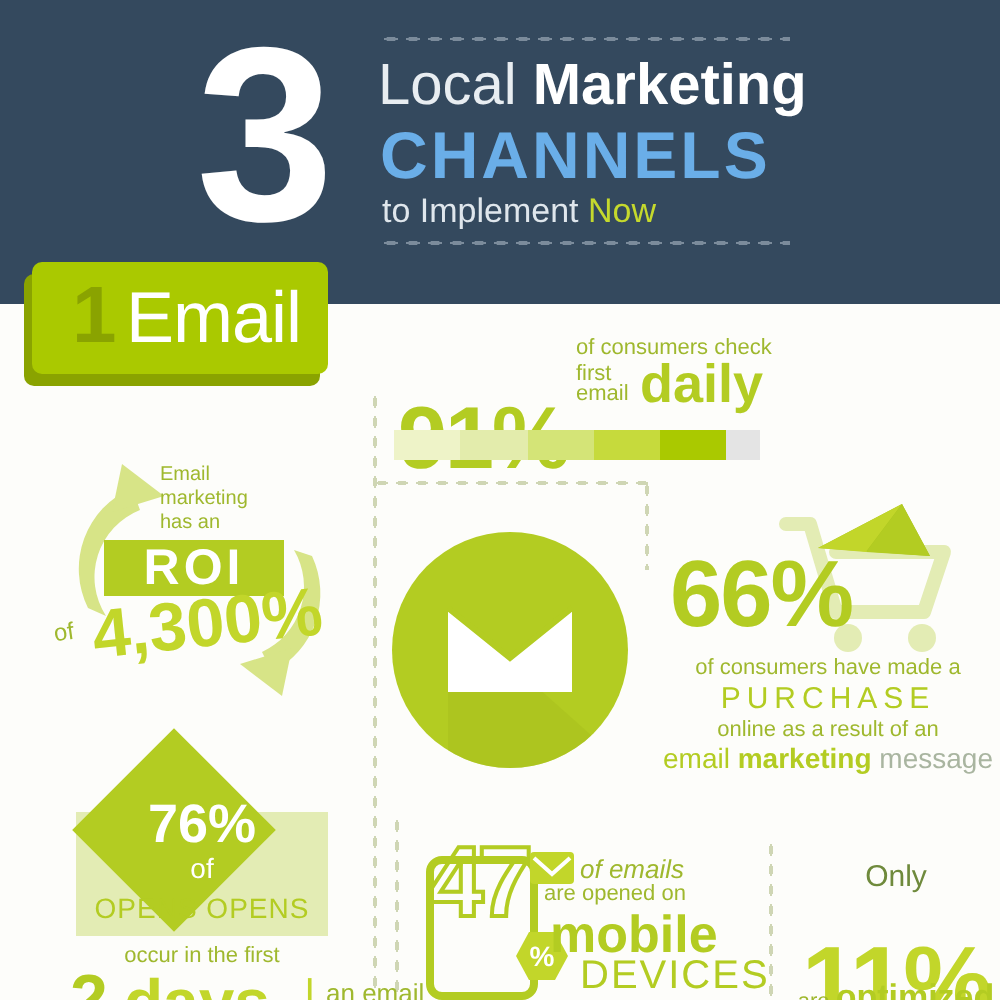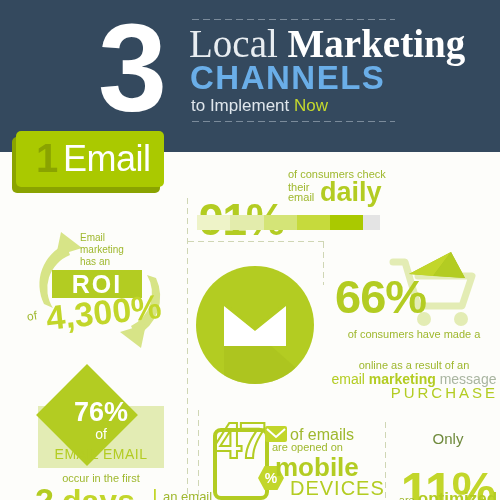--- a/index.html
+++ b/index.html
@@ -25,21 +25,21 @@
   .dots-top { left:190px; top:18px; width:205px; }
   .dots-bot { left:190px; top:120px; width:205px; }
 
   .big-three {
     position:absolute; left:98px; top:6px;
     font-size:124px; line-height:124px; font-weight:bold; color:#ffffff;
     letter-spacing:-4px;
   }
   .hd-line1 {
     position:absolute; left:189px; top:28px;
-    font-size:39px; line-height:31px; color:#e8edf1; white-space:nowrap;font-family:Liberation Serif, serif;
+    font-size:29px; line-height:31px; color:#e8edf1; white-space:nowrap;
   }
   .hd-line1 b { color:#ffffff; font-weight:bold; }
   .hd-line2 {
     position:absolute; left:190px; top:60px;
     font-size:33px; line-height:35px; font-weight:bold; color:#6aaee8;
     letter-spacing:1.5px; white-space:nowrap;
   }
   .hd-line3 {
     position:absolute; left:191px; top:96px;
     font-size:17px; line-height:19px; color:#dfe6ec; white-space:nowrap;
@@ -138,22 +138,22 @@
   }
 
   
   .stat66-num {
     position:absolute; left:335px; top:272px;
     font-size:47px; line-height:49px; font-weight:bold; color:#b3cc22;
     letter-spacing:-1px;
   }
   .c66-l1 { position:absolute; left:330px; top:328px; width:168px; text-align:center;
     font-size:11px; line-height:13px; color:#9fb82e; }
-  .c66-l2 { position:absolute; left:330px; top:341px; width:168px; text-align:right;
-    font-size:15px; line-height:17px; color:#b3cc22; letter-spacing:3px;margin-top:43px; }
+  .c66-l2 { position:absolute; left:330px; top:341px; width:168px; text-align:center;
+    font-size:15px; line-height:17px; color:#b3cc22; letter-spacing:3px; }
   .c66-l3 { position:absolute; left:330px; top:359px; width:168px; text-align:center;
     font-size:11px; line-height:13px; color:#9fb82e; }
   .c66-l4 { position:absolute; left:330px; top:371px; width:168px; text-align:center;
     font-size:14px; line-height:16px; color:#b3cc22; white-space:nowrap; }
   .c66-l4 b { font-weight:bold; }
   .c66-l4 .gray { color:#a9b5a0; }
 
   
   .env76 { position:absolute; left:38px; top:388px; width:126px; height:80px; }
   .env76-body { position:absolute; left:0; top:18px; width:126px; height:62px; background:#e3ecb4; }
@@ -207,21 +207,21 @@
   }
   .hexpct {
     position:absolute; left:258px; top:466px; width:26px; height:24px;
     background:#c2d62a;
     clip-path:polygon(25% 0%,75% 0%,100% 50%,75% 100%,25% 100%,0% 50%);
   }
   .hexpct span {
     display:block; width:26px; height:24px; text-align:center;
     font-size:14px; line-height:24px; font-weight:bold; color:#ffffff;
   }
-  .m-l1 { position:absolute; left:290px; top:428px; font-size:16px; line-height:13px; color:#9fb82e; }
+  .m-l1 { position:absolute; left:290px; top:428px; font-size:13px; line-height:13px; color:#9fb82e;font-style:italic; }
   .m-l2 { position:absolute; left:272px; top:441px; font-size:11px; line-height:13px; color:#9fb82e; }
   .m-l3 { position:absolute; left:275px; top:453px; font-size:26px; line-height:28px; font-weight:bold; color:#b3cc22; }
   .m-l4 { position:absolute; left:290px; top:477px; font-size:20px; line-height:22px; color:#b3cc22; letter-spacing:1px; }
 
   
   .only {
     position:absolute; left:400px; top:430px; width:96px; text-align:center;
     font-size:15px; line-height:17px; color:#6f8a3c;
   }
   .num11 {
@@ -260,21 +260,21 @@
     <div class="badge-label">Email</div>
   </div>
 
   <div class="vdots" style="left:186px; top:196px; height:300px;"></div>
   <div class="vdots" style="left:322px; top:240px; height:45px;"></div>
   <div class="hdots" style="left:186px; top:240px; width:140px;"></div>
   <div class="vdots" style="left:197px; top:408px; height:92px;"></div>
 
   <div class="stat91-num">91%</div>
   <div class="stat91-t1">of consumers check</div>
-  <div class="stat91-t2">their</div>
+  <div class="stat91-t2">first</div>
   <div class="stat91-t3">email</div>
   <div class="stat91-daily">daily</div>
   <div class="bar" id="daily-bar">
       <span style="background: rgb(238, 243, 200); width: 33.306px;"></span>
       <span style="background: rgb(227, 236, 172); width: 33.306px;"></span>
       <span style="background: rgb(212, 228, 119); width: 33.306px;"></span>
       <span style="background: rgb(198, 218, 60); width: 33.306px;"></span>
       <span style="background: rgb(170, 201, 0); width: 33.306px;"></span>
       <span style="background: rgb(228, 228, 228); width: 16.47px;"></span>
     </div>
@@ -317,21 +317,21 @@
   <div class="c66-l1">of consumers have made a</div>
   <div class="c66-l2">PURCHASE</div>
   <div class="c66-l3">online as a result of an</div>
   <div class="c66-l4"><span>email </span><b>marketing</b><span class="gray"> message</span></div>
 
   <div class="env76">
     <div class="env76-body"></div>
     <div class="env76-flap"></div>
     <div class="env76-num">76%</div>
     <div class="env76-of">of</div>
-    <div class="env76-opens">EMAIL EMAIL</div>
+    <div class="env76-opens">OPENS OPENS</div>
   </div>
   <div class="occur">occur in the first</div>
   <div class="days-num">2</div>
   <div class="days-word">days</div>
   <div class="days-pipe">|</div>
   <div class="days-after">an email</div>
 
   <div class="phone"></div>
   <div class="num47">47</div>
   <div class="hexpct">

